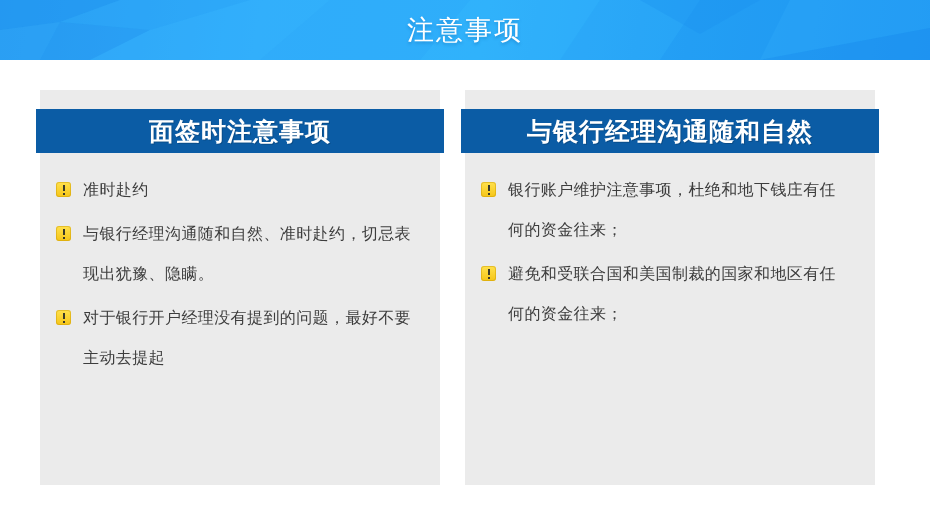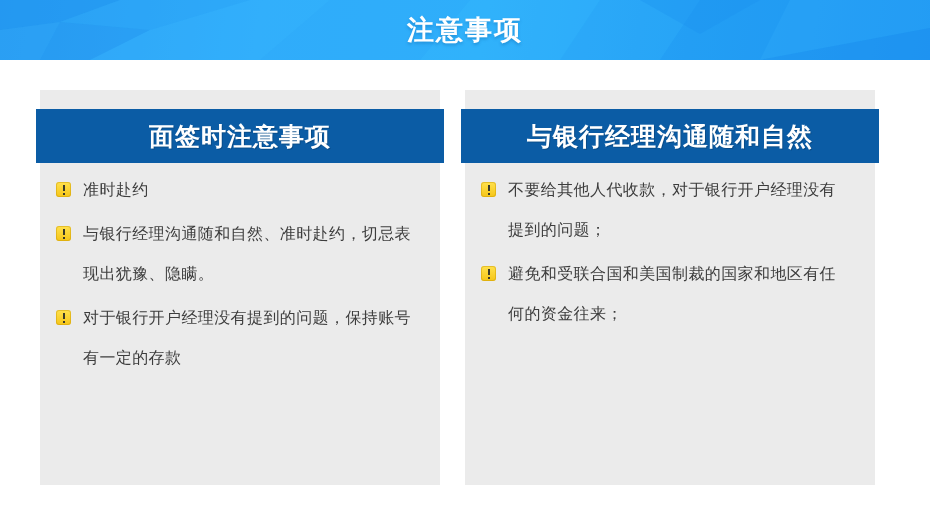--- a/index.html
+++ b/index.html
@@ -30,21 +30,21 @@
   }
   .banner-title {
     position: relative;
     z-index: 3;
     height: 60px;
     display: flex;
     align-items: center;
     justify-content: center;
     color: #ffffff;
     font-size: 27px;
-    font-weight: bold;
+    font-weight: normal;
     letter-spacing: 2px;
     text-shadow: 0 2px 3px rgba(20, 110, 180, 0.45);
   }
 
   
   .cards {
     position: relative;
     width: 930px;
     height: 456px;
     background: #ffffff;
@@ -56,21 +56,21 @@
     height: 395px;
   }
   .card-left  { left: 40px;  width: 400px; }
   .card-right { left: 465px; width: 410px; }
 
   .card-head {
     position: absolute;
     top: 19px;
     left: -4px;
     right: -4px;
-    height: 54px;
+    height: 44px;
     background: #0b5ca5;
     display: flex;
     align-items: center;
     justify-content: center;
     box-sizing: border-box;
   }
   .card-head-text {
     color: #ffffff;
     font-size: 25px;
     font-weight: bold;
@@ -162,33 +162,33 @@
       <div class="bullet">
         <span class="warn-icon"></span>
         <span class="btext">准时赴约</span>
       </div>
       <div class="bullet">
         <span class="warn-icon"></span>
         <span class="btext">与银行经理沟通随和自然、准时赴约，切忌表现出犹豫、隐瞒。</span>
       </div>
       <div class="bullet">
         <span class="warn-icon"></span>
-        <span class="btext">对于银行开户经理没有提到的问题，保持账号有一定的存款</span>
+        <span class="btext">对于银行开户经理没有提到的问题，最好不要主动去提起</span>
       </div>
     </div>
   </div>
 
   <div class="card card-right">
     <div class="card-head">
       <span class="card-head-text">与银行经理沟通随和自然</span>
     </div>
     <div class="card-body">
       <div class="bullet">
         <span class="warn-icon"></span>
-        <span class="btext">不要给其他人代收款，对于银行开户经理没有提到的问题；</span>
+        <span class="btext">银行账户维护注意事项，杜绝和地下钱庄有任何的资金往来；</span>
       </div>
       <div class="bullet">
         <span class="warn-icon"></span>
         <span class="btext">避免和受联合国和美国制裁的国家和地区有任何的资金往来；</span>
       </div>
     </div>
   </div>
 
 </div>
 

